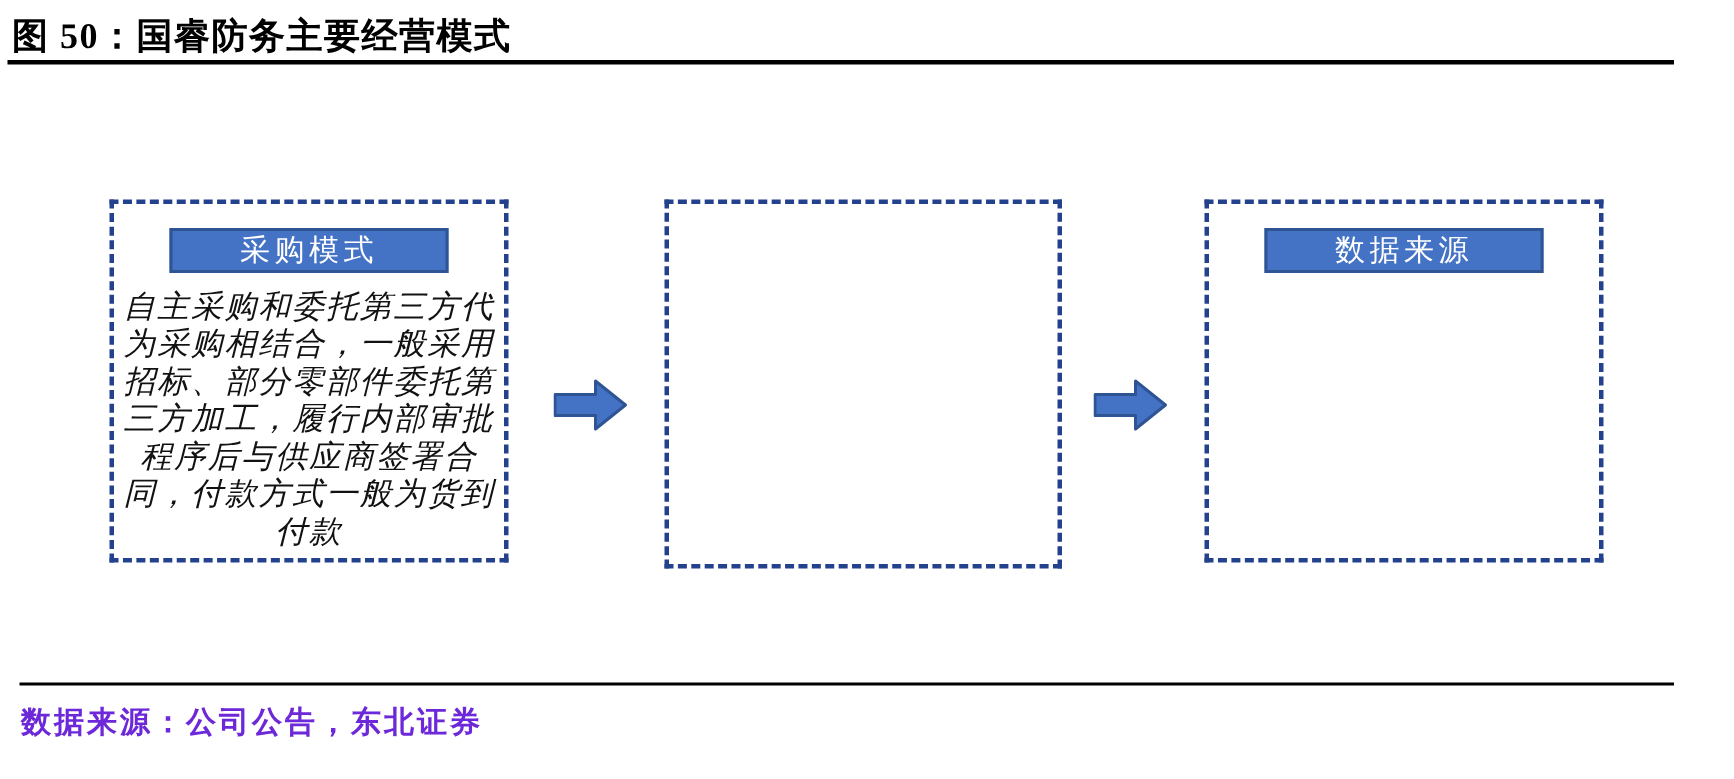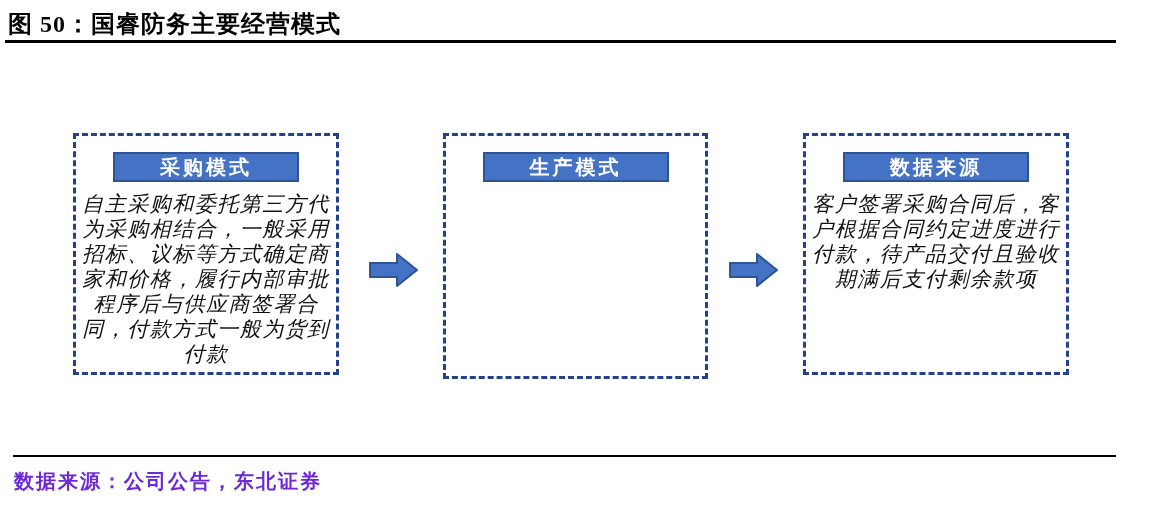--- a/index.html
+++ b/index.html
@@ -43,21 +43,21 @@
   .box-1{left:73px;  width:266px; height:242px;}
   .box-2{left:443px; width:265px; height:246px;}
   .box-3{left:803px; width:266px; height:242px;}
   .box-header{
     width:186px; height:30px;
     margin:16px auto 8px auto;
     background:var(--header-fill);
     border:2px solid var(--header-border);
     color:#ffffff;
     font-size:20px;
-    font-weight:bold;
+    font-weight:normal;
     letter-spacing:3px;
     text-align:center;
     line-height:26px;
   }
   .box-body{
     padding:2px 5px;
     font-size:21px;
     line-height:25px;
     letter-spacing:1.5px;
     text-align:center;
@@ -109,40 +109,38 @@
 </head>
 <body>
 
 <div class="page">
 
   <div class="fig-title">图 50：国睿防务主要经营模式</div>
   <div class="title-rule"></div>
 
   <div class="flow-box box-1">
     <div class="box-header">采购模式</div>
-    <div class="box-body">自主采购和委托第三方代为采购相结合，一般采用招标、议标等方式确定商家和价格，履行内部审批程序后与供应商签署合同，付款方式一般为货到付款</div>
+    <div class="box-body">自主采购和委托第三方代为采购相结合，一般采用招标、部分零部件委托第三方加工，履行内部审批程序后与供应商签署合同，付款方式一般为货到付款</div>
   </div>
 
   <div class="flow-arrow arrow-1">
     <svg viewBox="0 0 50 36" aria-hidden="true">
       <polygon points="1,11 28,11 28,2 48,18 28,34 28,25 1,25"></polygon>
     </svg>
   </div>
 
   <div class="flow-box box-2">
-    <div class="box-header">生产模式</div>
   </div>
 
   <div class="flow-arrow arrow-2">
     <svg viewBox="0 0 50 36" aria-hidden="true">
       <polygon points="1,11 28,11 28,2 48,18 28,34 28,25 1,25"></polygon>
     </svg>
   </div>
 
   <div class="flow-box box-3">
     <div class="box-header">数据来源</div>
-    <div class="box-body">客户签署采购合同后，客户根据合同约定进度进行付款，待产品交付且验收期满后支付剩余款项</div>
   </div>
 
   <div class="footer-rule"></div>
   <div class="source-note">数据来源：公司公告，东北证券</div>
 
 </div>
 
 </body></html>

